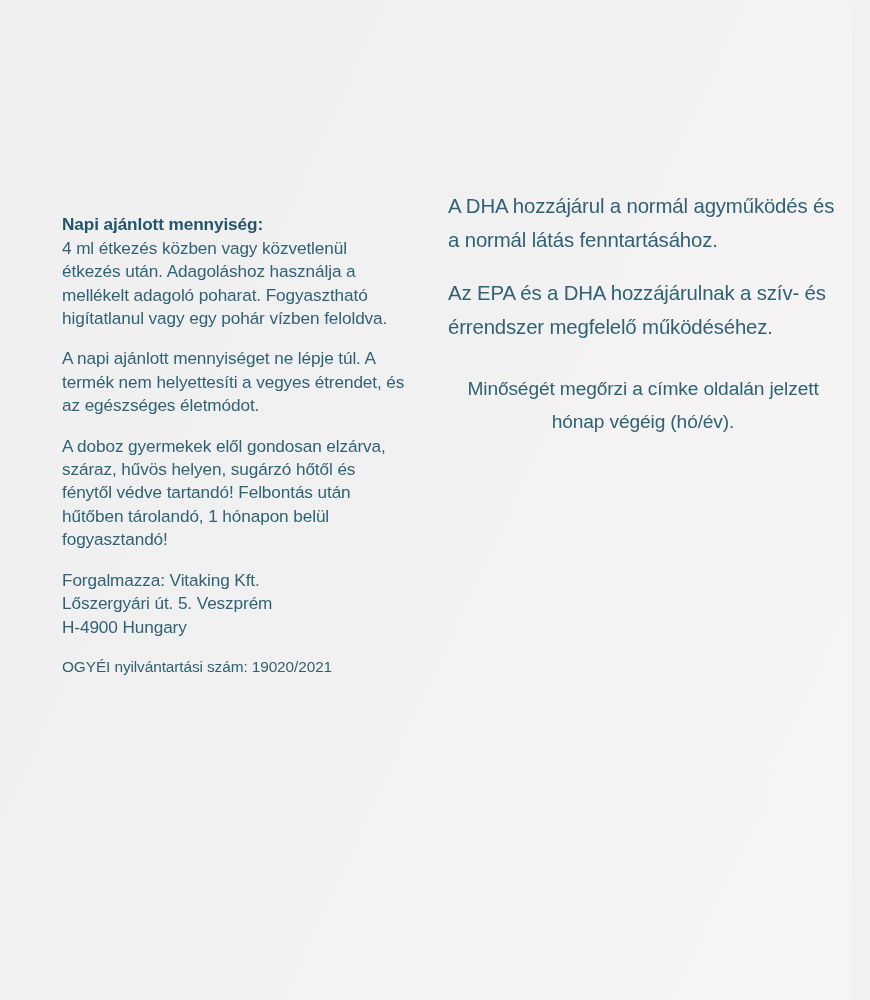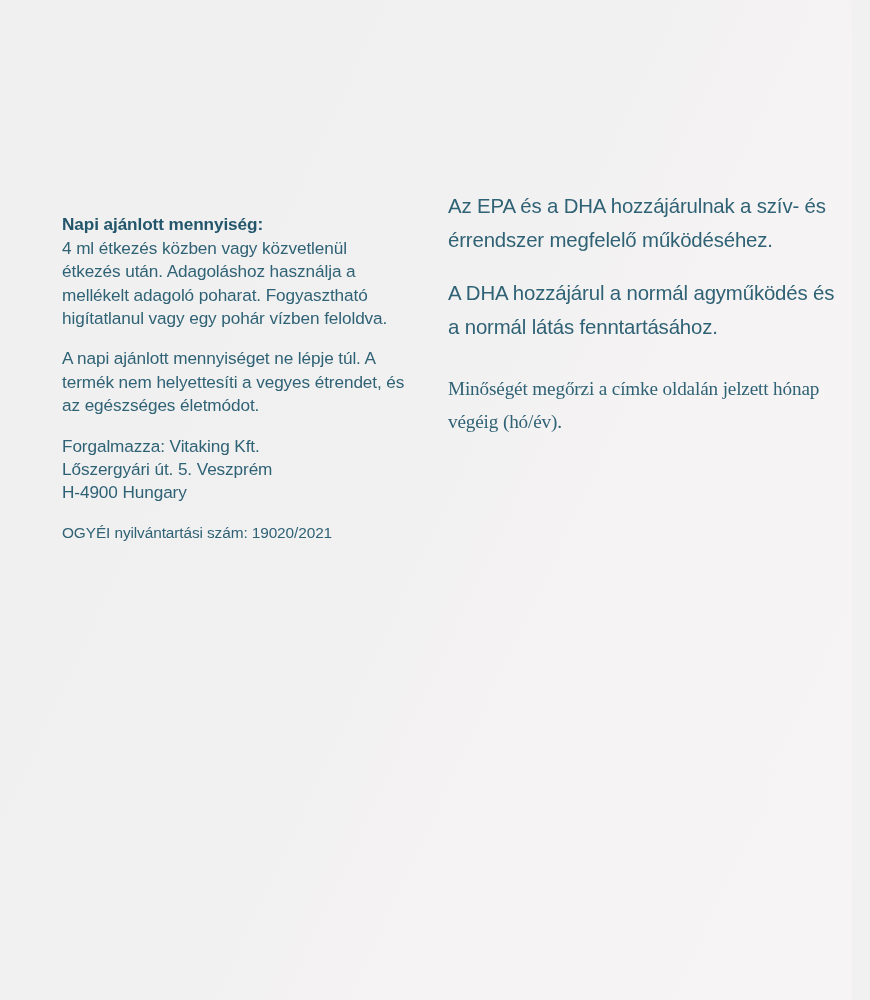--- a/index.html
+++ b/index.html
@@ -90,55 +90,57 @@
     margin: 0 0 20px 0;
     white-space: pre-line;
   }
 
   .col-right .para:last-child {
     margin-bottom: 0;
   }
 
   
   .para-shelf-life {
-    font-family: Liberation Serif, serif;
+    font-family: Liberation Sans, sans-serif;
     font-size: 19.2px !important;
     line-height: 33px !important;
     letter-spacing: -0.3px;
     margin-top: 28px !important;
+    text-align: center;
   }
 </style>
 </head>
 <body>
 
 <div class="label-panel">
   <div class="columns">
 
     <div class="col col-left">
 
       <p class="para">
         <span class="para-heading">Napi ajánlott mennyiség:</span><span>4 ml étkezés közben vagy közvetlenül étkezés után. Adagoláshoz használja a mellékelt adagoló poharat. Fogyasztható higítatlanul vagy egy pohár vízben feloldva.</span>
       </p>
 
       <p class="para">A napi ajánlott mennyiséget ne lépje túl. A termék nem helyettesíti a vegyes étrendet, és az egészséges életmódot.</p>
 
+      <p class="para">A doboz gyermekek elől gondosan elzárva, száraz, hűvös helyen, sugárzó hőtől és fénytől védve tartandó! Felbontás után hűtőben tárolandó, 1 hónapon belül fogyasztandó!</p>
 
       <p class="para">Forgalmazza: Vitaking Kft.
 Lőszergyári út. 5. Veszprém
 H-4900 Hungary</p>
 
       <p class="para para-registration">OGYÉI nyilvántartási szám: 19020/2021</p>
 
     </div>
 
     <div class="col col-right">
 
+      <p class="para">A DHA hozzájárul a normál agyműködés és a normál látás fenntartásához.</p>
+
       <p class="para">Az EPA és a DHA hozzájárulnak a szív- és érrendszer megfelelő működéséhez.</p>
-
-      <p class="para">A DHA hozzájárul a normál agyműködés és a normál látás fenntartásához.</p>
 
 
       <p class="para para-shelf-life">Minőségét megőrzi a címke oldalán jelzett hónap végéig (hó/év).</p>
 
     </div>
 
   </div>
 </div>
 
 </body></html>

